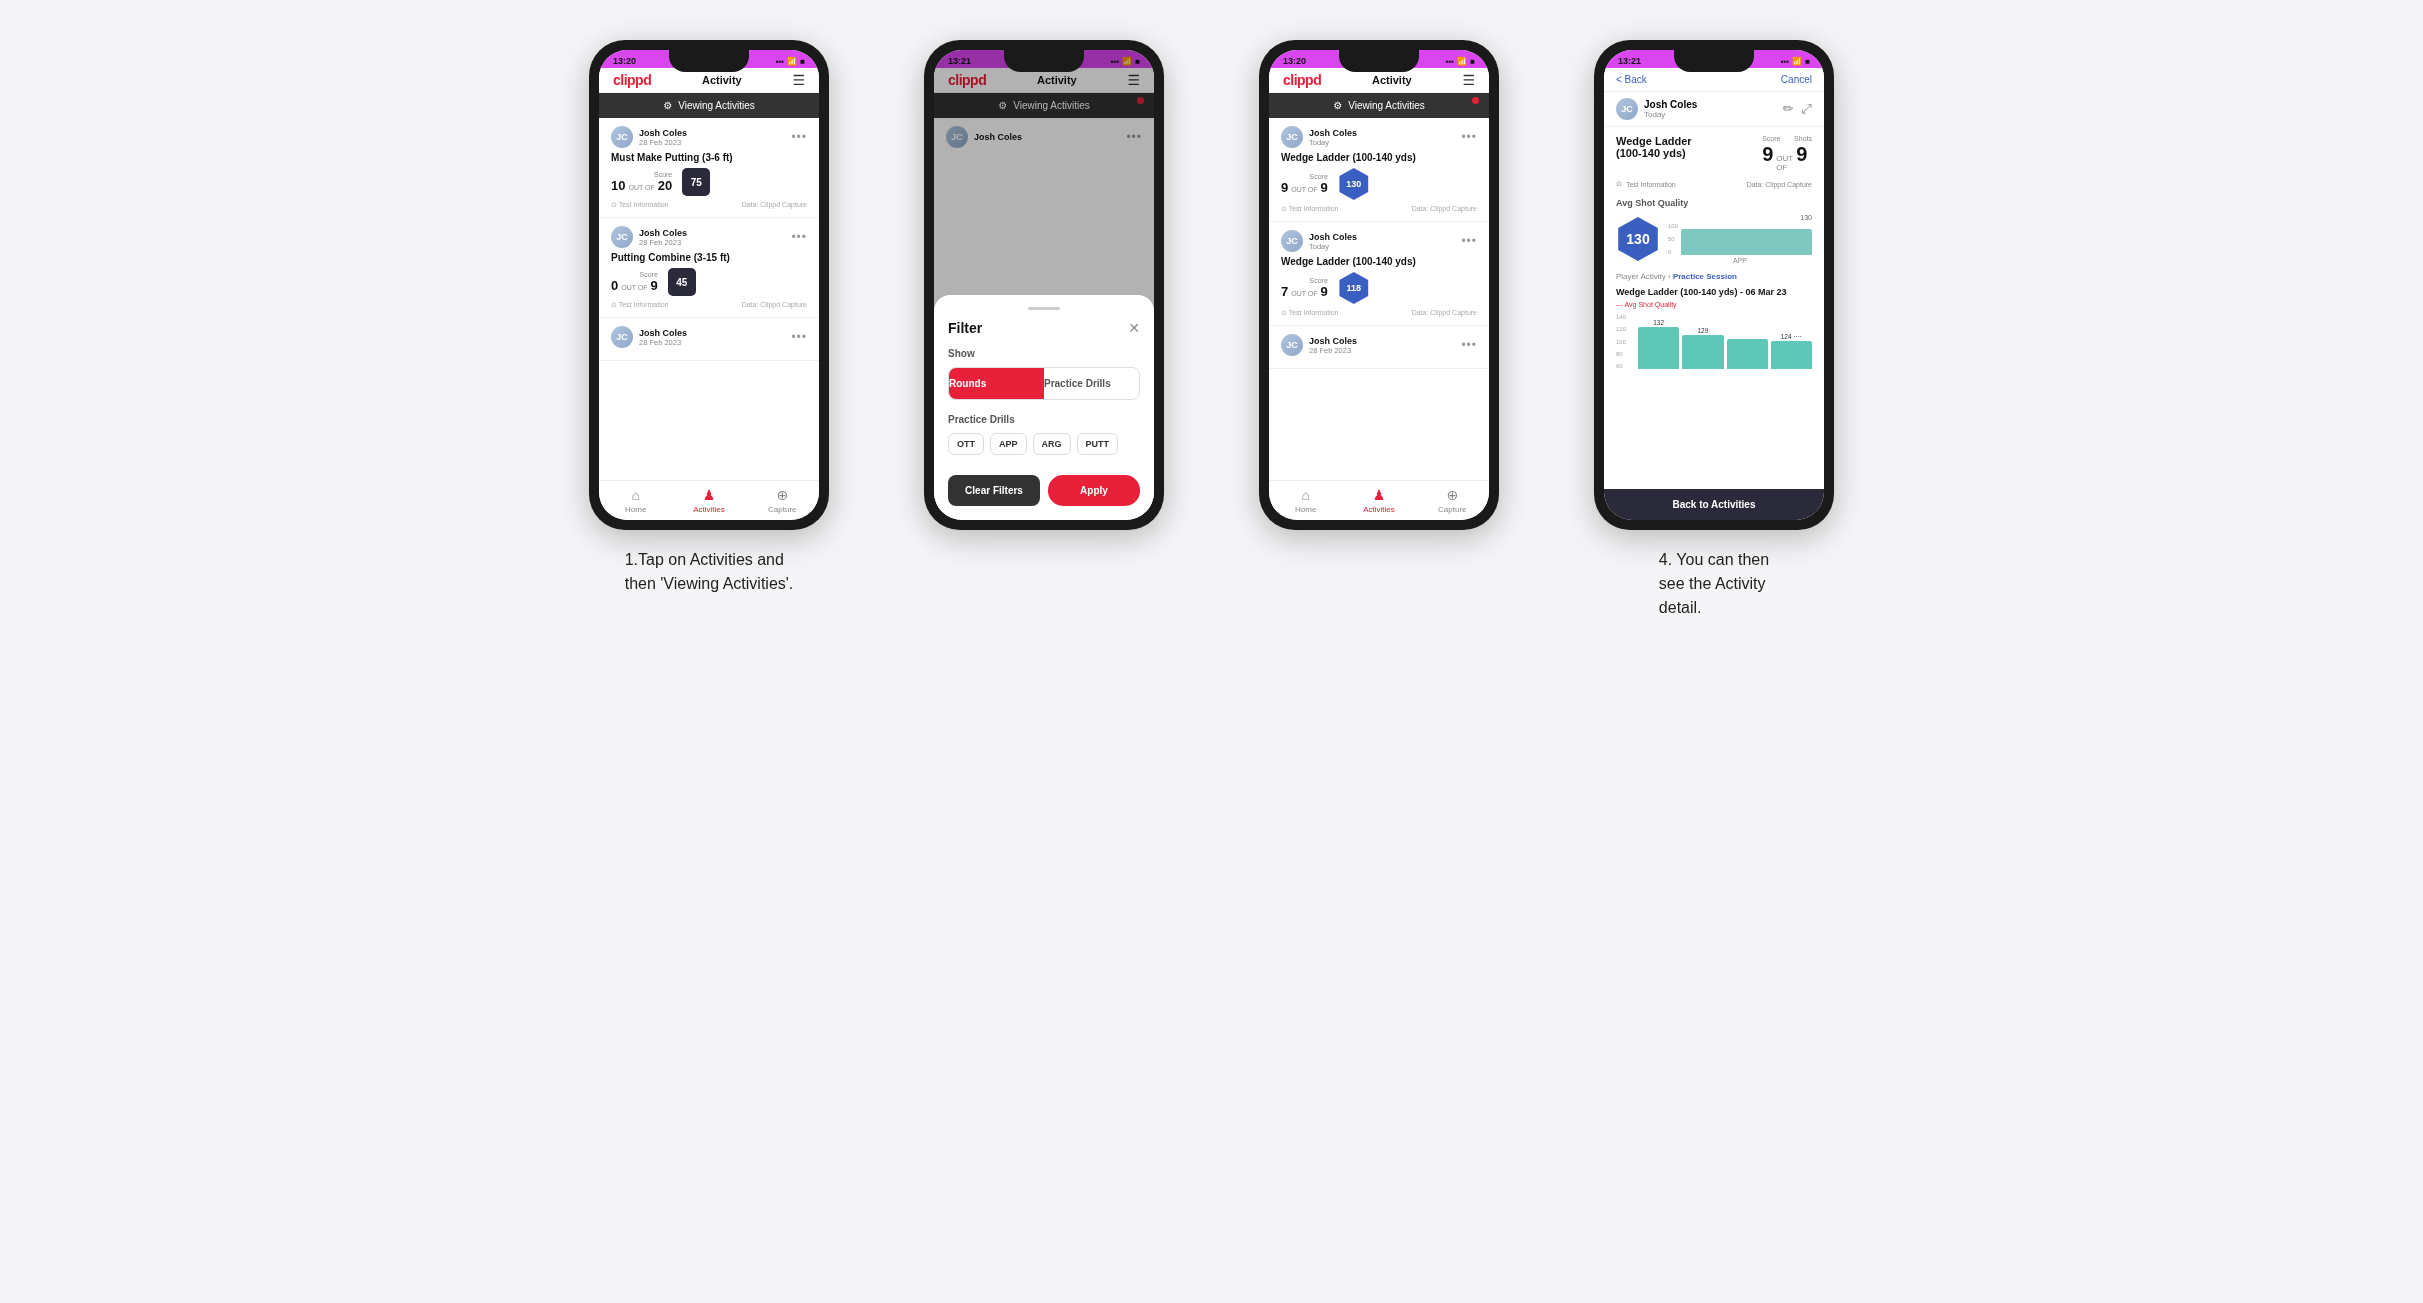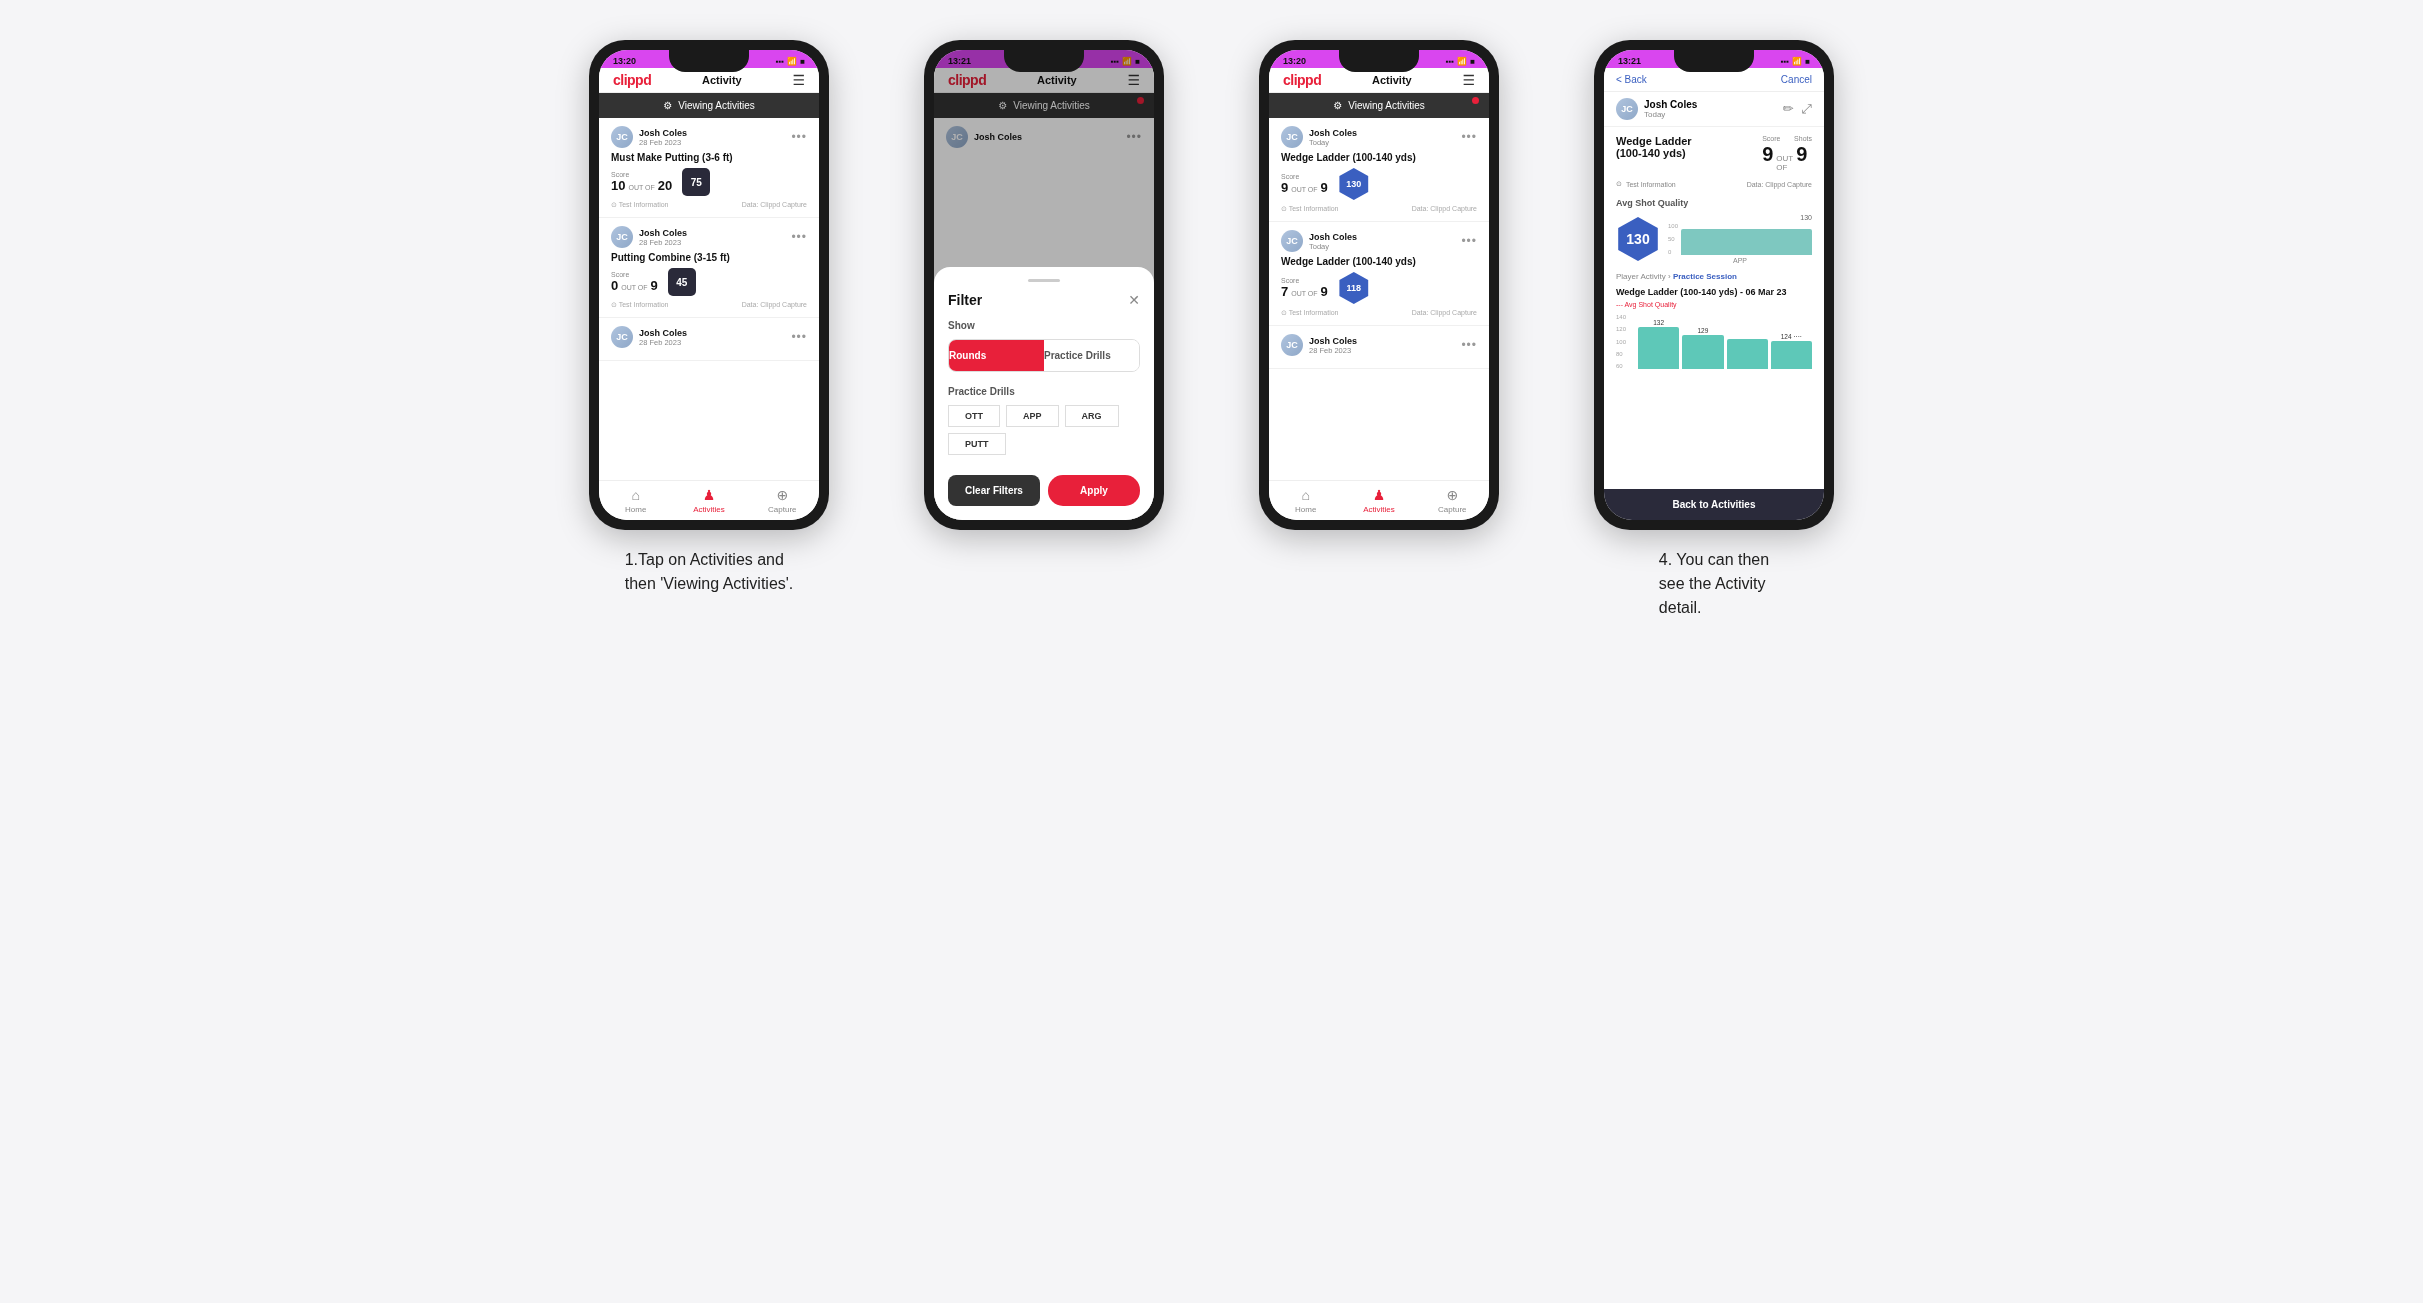--- a/index.html
+++ b/index.html
@@ -183,20 +183,21 @@
       margin-bottom: 5px;
     }
     .card-stats {
       display: flex;
       align-items: center;
       gap: 10px;
     }
     .stat-group {
       display: flex;
       flex-direction: column;
+      text-align: right;
     }
     .stat-label {
       font-size: 7px;
       color: #888;
     }
     .stat-value {
       font-size: 13px;
       font-weight: 700;
       color: #111;
     }
@@ -323,23 +324,23 @@
       background: #e8203a;
       color: #fff;
     }
     .filter-chip-row {
       display: flex;
       gap: 6px;
       flex-wrap: wrap;
       margin-bottom: 20px;
     }
     .filter-chip {
-      padding: 5px 16px;
+      padding: 5px 8px;
       border: 1px solid #ddd;
-      border-radius: 0;
+      border-radius: 6px;
       font-size: 9px;
       font-weight: 600;
       color: #333;
       background: #fff;
     }
     .filter-actions {
       display: flex;
       gap: 8px;
     }
     .filter-btn-clear {

